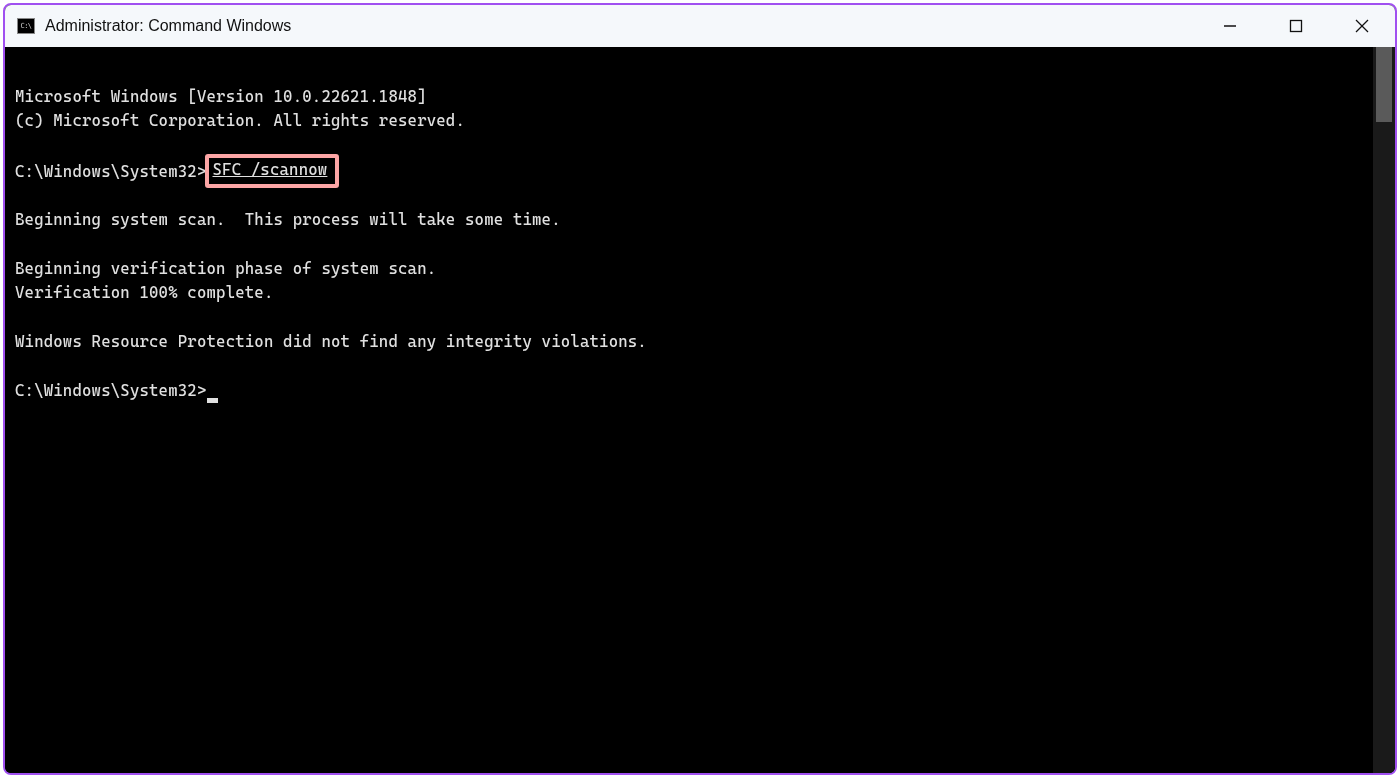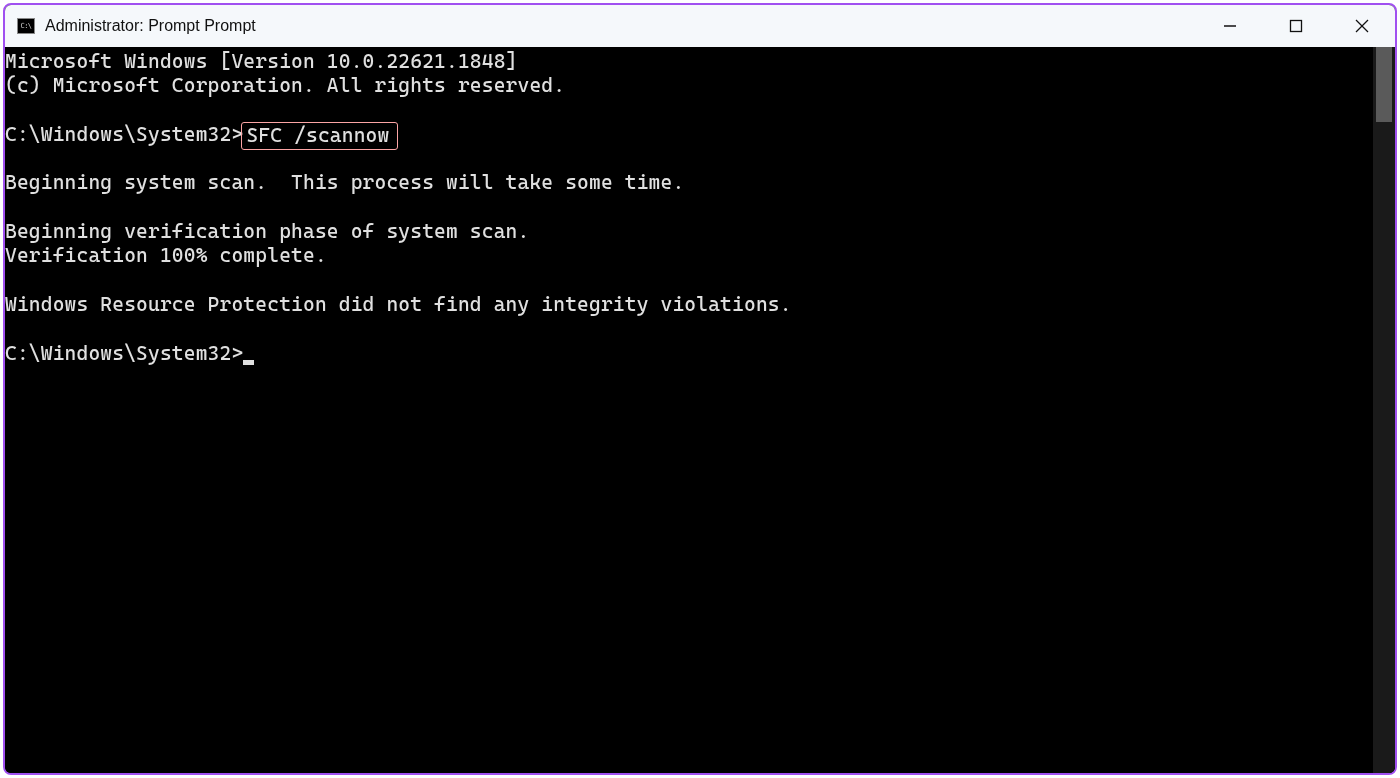--- a/index.html
+++ b/index.html
@@ -83,43 +83,45 @@
     .content-area {
       flex: 1;
       position: relative;
       background: #000;
       display: flex;
     }
     .terminal {
       flex: 1;
       color: #e0e0e0;
       font-family: "Cascadia Mono", "Consolas", monospace;
-      font-size: 20px;
+      font-size: 16px;
       line-height: 24.3px;
       padding-top: 2px;
-      padding-left: 0;
+      padding-left: 10px;
       white-space: pre;
       letter-spacing: 0.2px;
+      margin-top: 36px;
     }
     .terminal-line {
       display: block;
       min-height: 24.3px;
     }
     .prompt-line {
       display: flex;
       align-items: flex-end;
     }
     .highlight-box {
-      border: 1px solid #fca5a5;
+      border: 4px solid #fca5a5;
       padding: 0 8px 2px 4px;
       margin-left: -2px;
       display: inline-block;
       border-radius: 3px;
       margin-top: -4px;
       margin-bottom: -4px;
+      text-decoration: underline;
     }
     .cursor {
       display: inline-block;
       width: 11px;
       height: 5px;
       background: #e0e0e0;
       vertical-align: -2px;
       margin-left: 0px;
     }
     .scrollbar-track {
@@ -138,21 +140,21 @@
     }
   </style>
 </head>
 <body>
 
 <div class="window">
   <div class="titlebar">
     <div class="titlebar-icon">
       <span class="titlebar-icon-text">C:\</span>
     </div>
-    <span class="title-text">Administrator: Prompt Prompt</span>
+    <span class="title-text">Administrator: Command Windows</span>
     <div class="titlebar-spacer"></div>
     <div class="win-controls">
       <div class="win-btn">
         <svg viewBox="0 0 14 14">
             <line x1="1" y1="7" x2="13" y2="7" stroke="#111" stroke-width="1.3"></line>
           </svg>
       </div>
       <div class="win-btn">
         <svg viewBox="0 0 14 14">
             <rect x="1.5" y="1.5" width="11" height="11" fill="none" stroke="#111" stroke-width="1.3"></rect>

